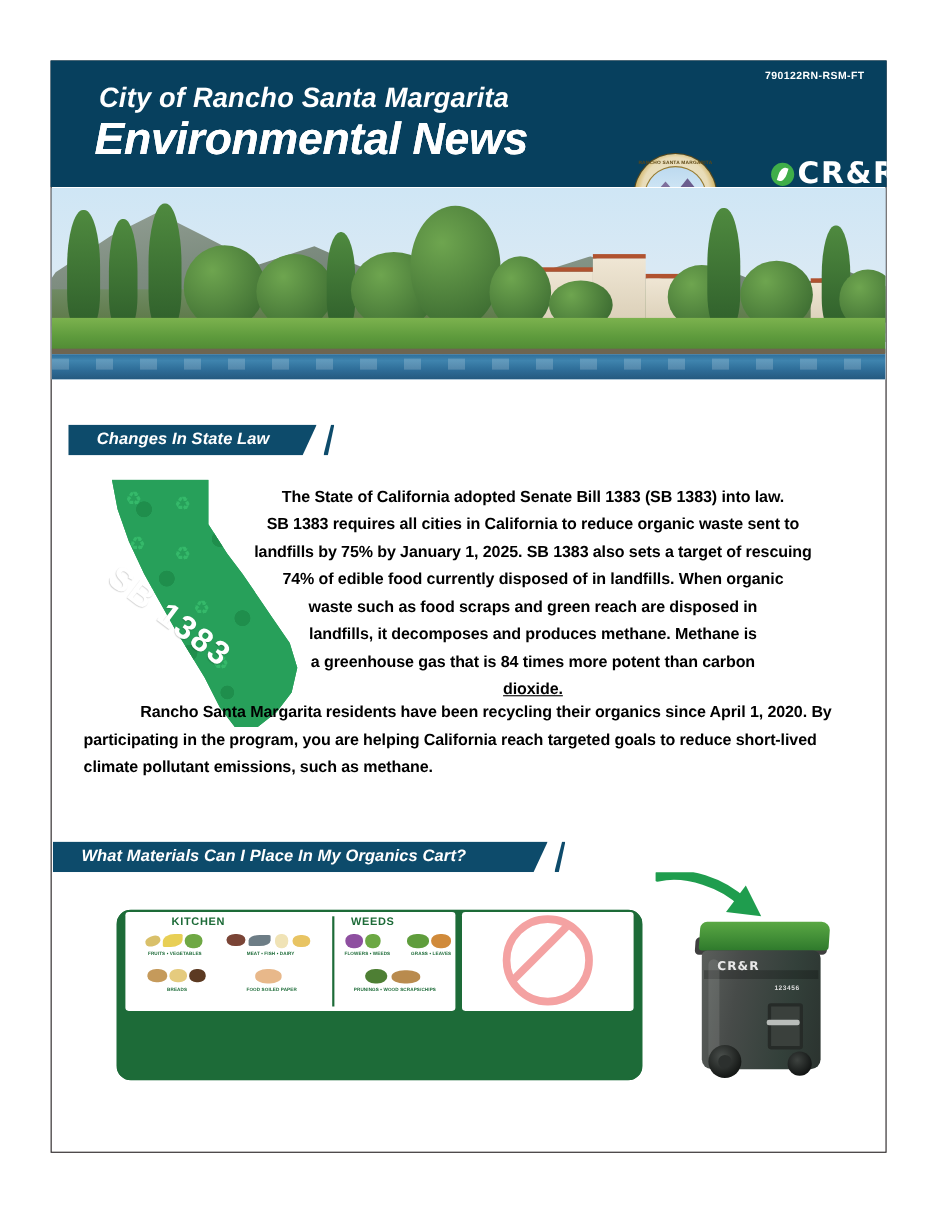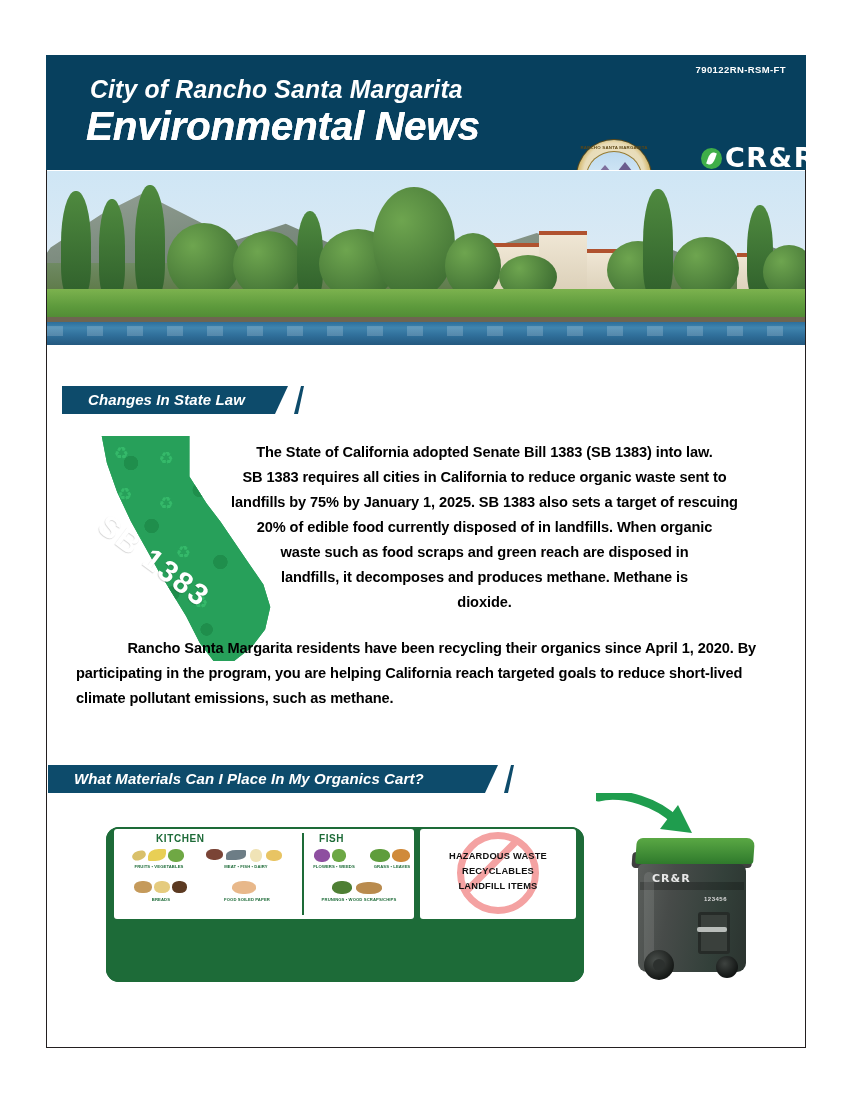--- a/index.html
+++ b/index.html
@@ -211,24 +211,25 @@
       <span class="recy" style="left:54%;top:70%;">♻</span>
       <span class="recy" style="left:42%;top:84%;">♻</span>
     </div>
     <div class="sb">SB 1383</div>
   </div>
 
   <div class="copy p1">
     <span>The State of California adopted Senate Bill 1383 (SB 1383) into law.</span>
     <span>SB 1383 requires all cities in California to reduce organic waste sent to</span>
     <span>landfills by 75% by January 1, 2025. SB 1383 also sets a target of rescuing</span>
-    <span>20% of edible food currently disposed of in landfills.  When organic</span>
+    <span>74% of edible food currently disposed of in landfills.  When organic</span>
     <span>waste such as food scraps and green reach are disposed in</span>
     <span>landfills, it decomposes and produces methane. Methane is</span>
-    <span style="text-align:left;">dioxide.</span>
+    <span>a greenhouse gas that is 84 times more potent than carbon</span>
+    <span style="text-align:left;text-decoration:underline;">dioxide.</span>
   </div>
 
   <div class="copy p2">&nbsp;&nbsp;&nbsp;&nbsp;&nbsp;&nbsp;&nbsp;&nbsp;&nbsp;&nbsp;&nbsp;&nbsp;&nbsp;Rancho Santa Margarita residents have been recycling their organics since April 1, 2020. By participating in the program, you are helping California reach targeted goals to reduce short-lived climate pollutant emissions, such as methane.</div>
 
   <div class="secbar" style="left:48px;top:765px;width:450px;">
     <div class="body" style="width:450px;"></div>
     <div class="tick" style="left:456px;"></div>
     <div class="lbl">What Materials Can I Place In My Organics Cart?</div>
   </div>
 
@@ -238,21 +239,21 @@
       <polygon points="96,40 64,36 82,12" fill="#1f9d4e"></polygon>
     </svg>
   </div>
 
   <div class="organics">
 
     <div class="org-row">
 
       <div class="org-left">
         <div class="colhead kitchen-h">KITCHEN</div>
-        <div class="colhead yard-h">FISH</div>
+        <div class="colhead yard-h">WEEDS</div>
         <div class="divider"></div>
 
         <div class="food" style="left:18px;top:22px;width:14px;height:9px;background:#d9c06a;transform:rotate(-20deg);"></div>
         <div class="food" style="left:34px;top:20px;width:18px;height:12px;background:#e8cf55;border-radius:60% 10% 60% 10%;"></div>
         <div class="food" style="left:54px;top:20px;width:16px;height:13px;background:#6fa844;"></div>
         <div class="itm" style="left:8px;top:35px;width:74px;">FRUITS • VEGETABLES</div>
 
         <div class="food" style="left:92px;top:20px;width:17px;height:11px;background:#7a4436;"></div>
         <div class="food" style="left:112px;top:21px;width:20px;height:10px;background:#6d7d86;border-radius:50% 10% 50% 10%;"></div>
         <div class="food" style="left:136px;top:20px;width:12px;height:13px;background:#f0e3b6;"></div>
@@ -275,25 +276,20 @@
         <div class="food" style="left:278px;top:20px;width:18px;height:13px;background:#d08a3a;"></div>
         <div class="itm" style="left:250px;top:35px;width:56px;">GRASS • LEAVES</div>
 
         <div class="food" style="left:218px;top:52px;width:20px;height:13px;background:#4e7f34;"></div>
         <div class="food" style="left:242px;top:53px;width:26px;height:12px;background:#b98b4e;"></div>
         <div class="itm" style="left:192px;top:68px;width:106px;">PRUNINGS • WOOD SCRAPS/CHIPS</div>
       </div>
 
       <div class="org-right">
         <div class="noent"></div>
-        <div class="nolines">
-          <div>HAZARDOUS WASTE</div>
-          <div>RECYCLABLES</div>
-          <div>LANDFILL ITEMS</div>
-        </div>
       </div>
     </div>
 
   </div>
 
   <div class="cart">
     <div class="lid2"></div>
     <div class="lid"></div>
     <div class="body"></div>
     <div class="band"></div>

